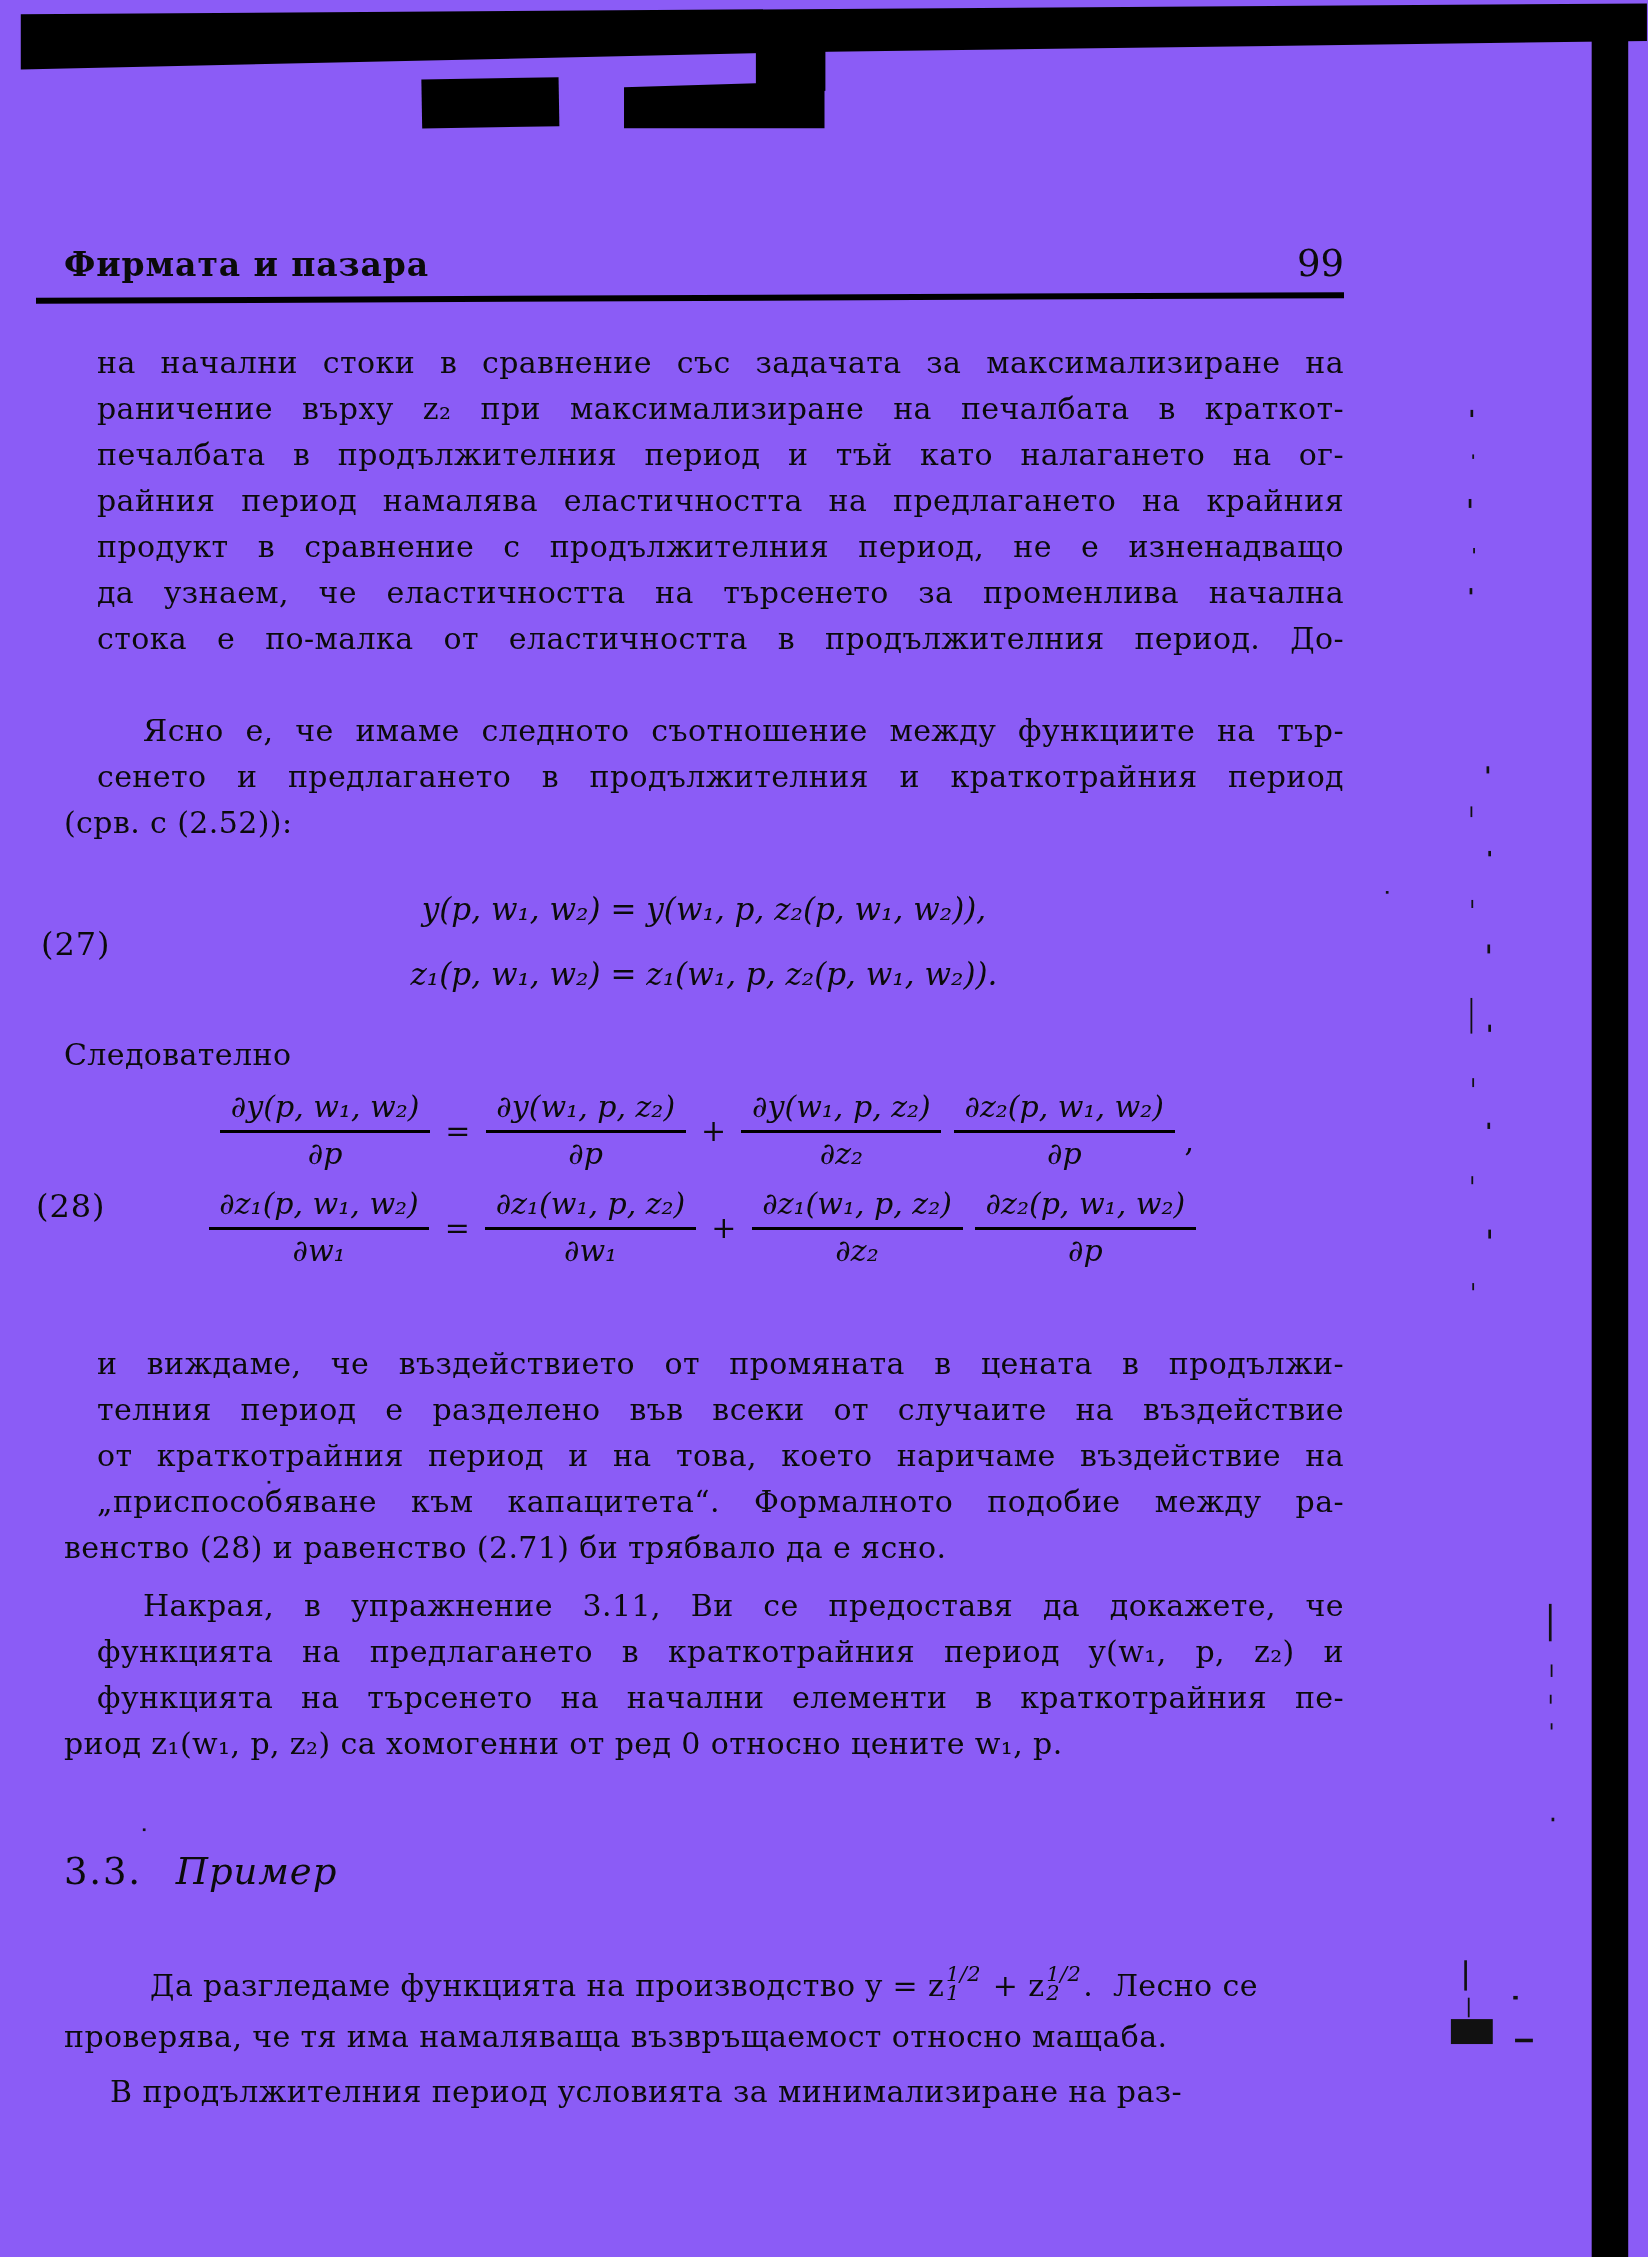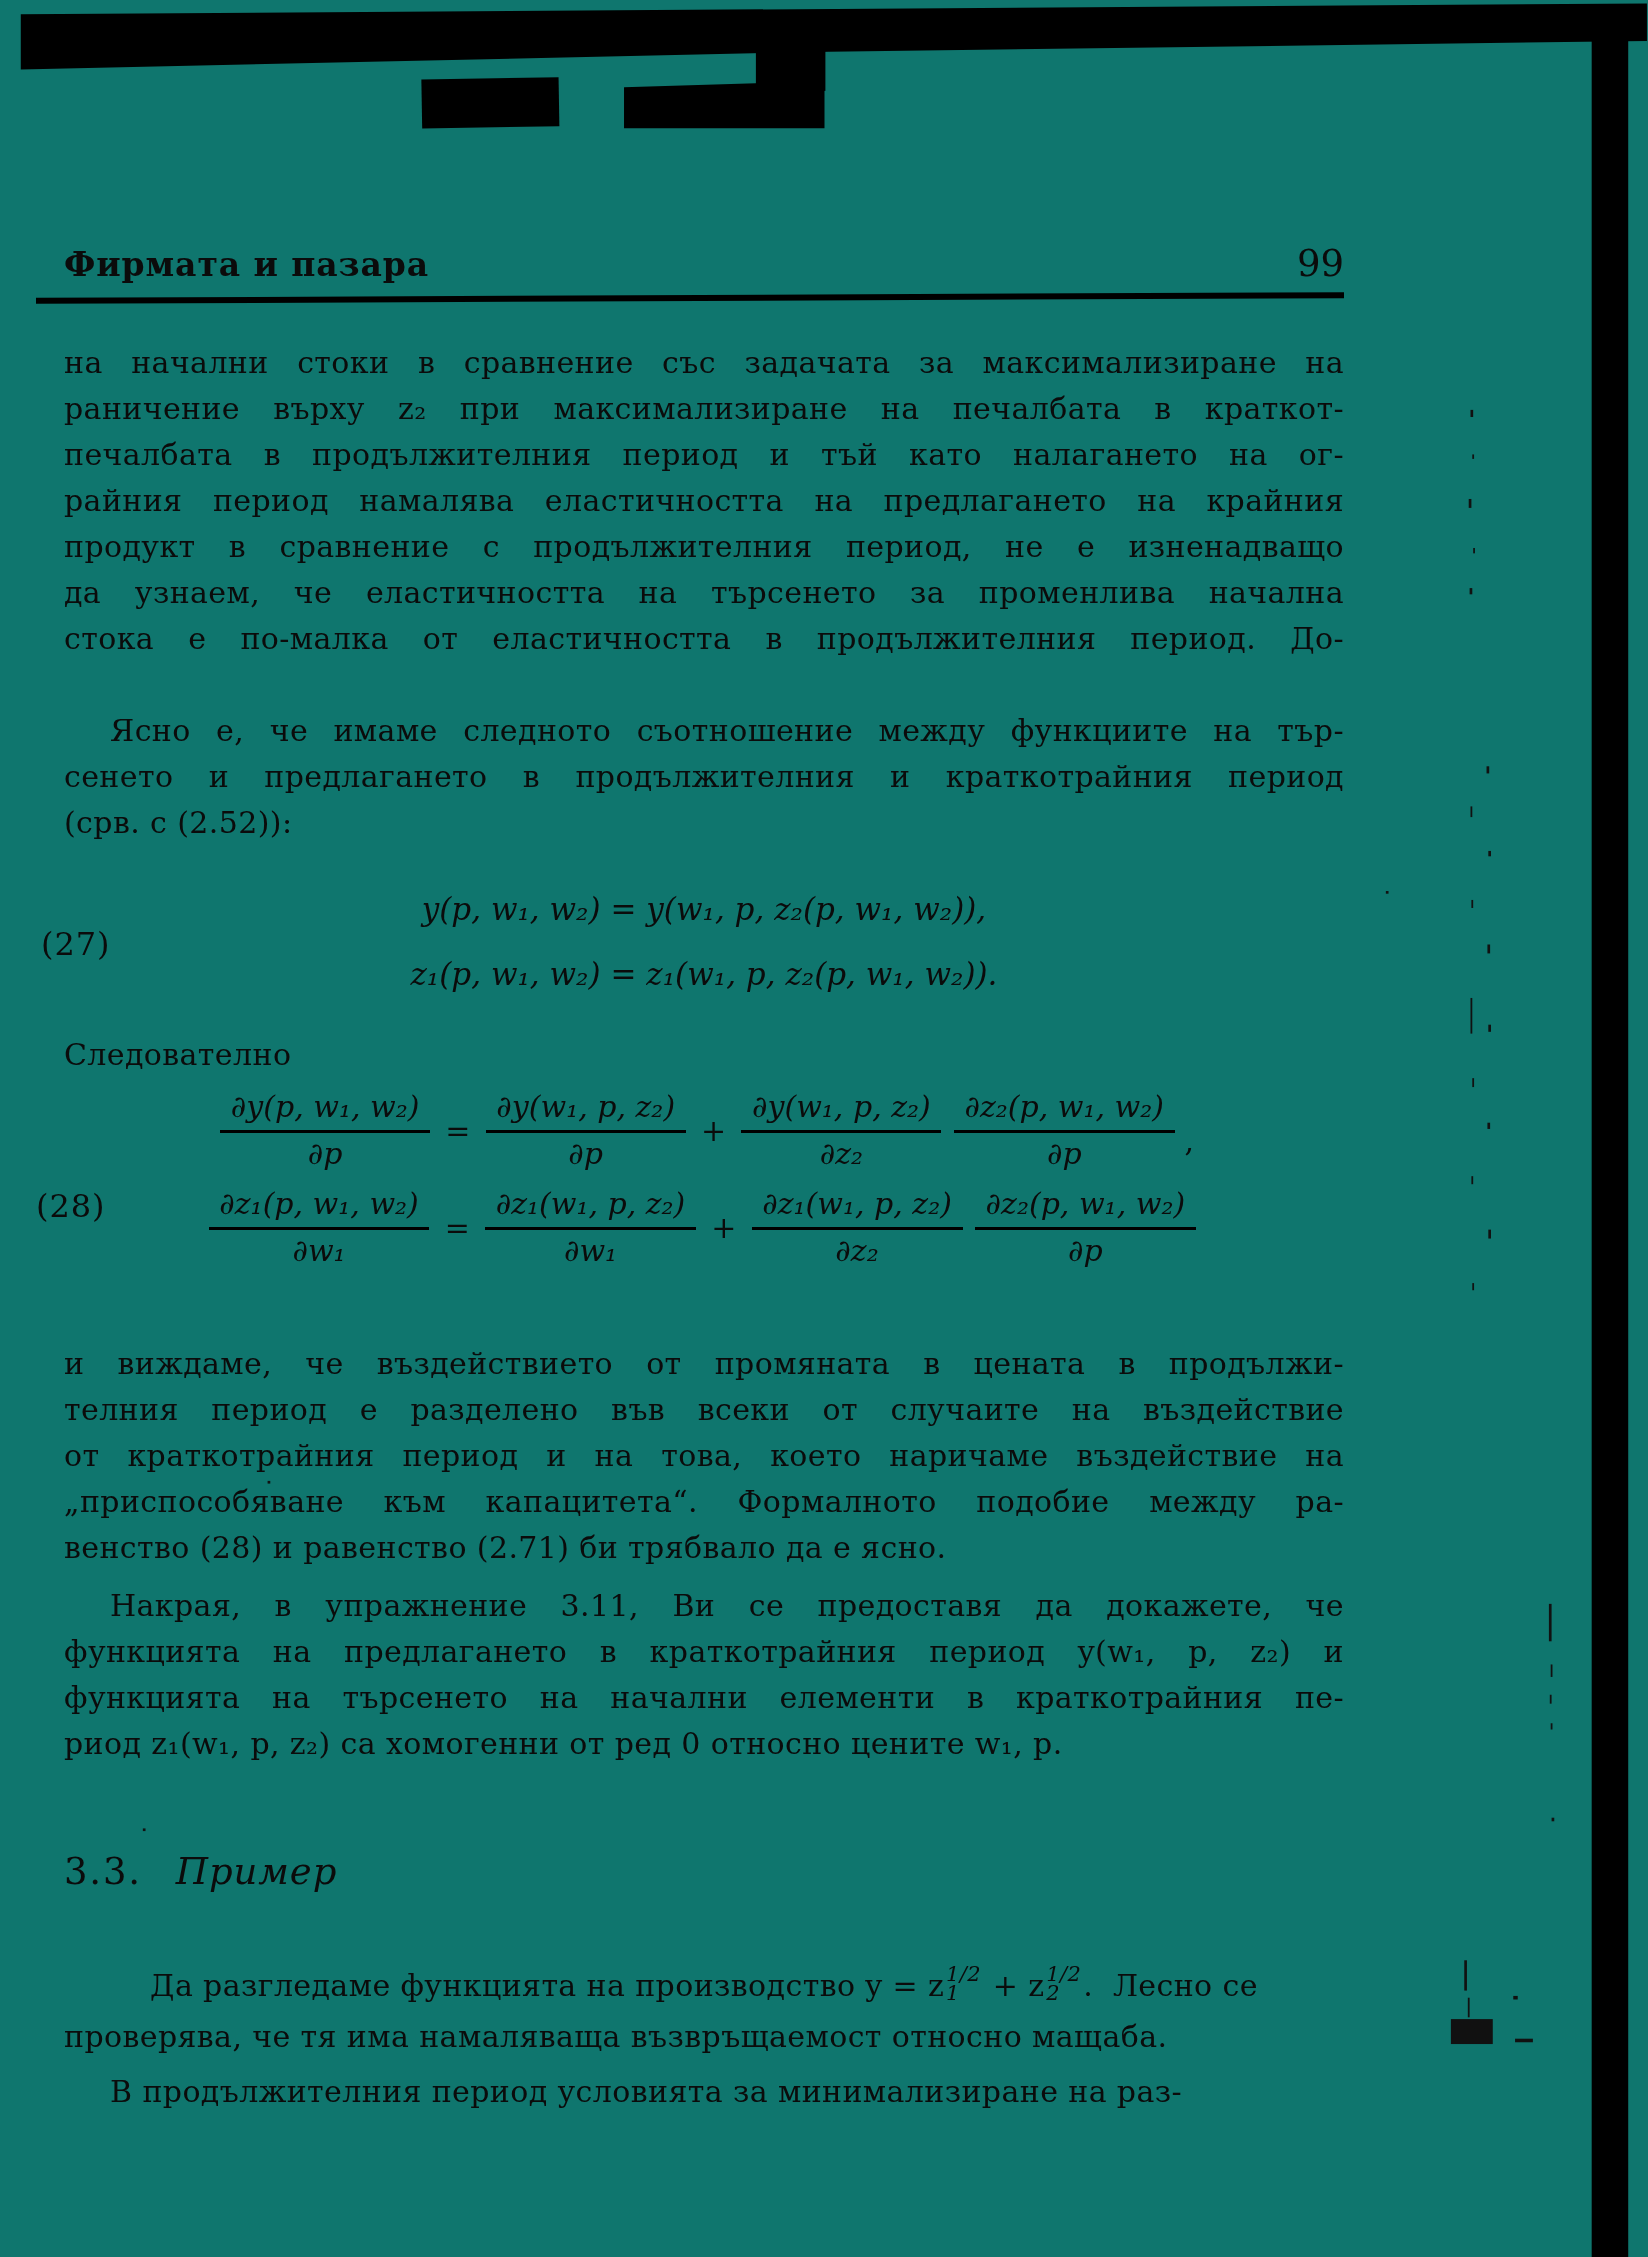--- a/index.html
+++ b/index.html
@@ -1,36 +1,36 @@
 <!DOCTYPE html>
 <html style="font-size:14.3px"><head>
 <meta charset="utf-8">
 <title>Фирмата и пазара</title>
 <style>
   html,body{margin:0;padding:0;background:#e8e8e8;}
   .page{
     position:relative;
     width:1649px;height:2257px;
-    background:#0f766e;
+    background:#8b5cf6;
     font-family:"DejaVu Serif", serif;
     color:#0b0b0b;
     overflow:hidden;
   }
   .artifacts{position:absolute;top:0;left:0;width:1649px;height:2257px;pointer-events:none;}
   
   .runhead{
     position:absolute;left:64px;top:242px;width:1280px;
     display:flex;justify-content:space-between;align-items:baseline;
   }
   .runtitle{font-size:33px;font-weight:bold;letter-spacing:0.9px;}
   .pagenum{font-size:37px;}
   .headrule{position:absolute;left:36px;top:295px;width:1308px;height:6.2px;background:#000;transform:rotate(-0.25deg);}
   
   .blk{position:absolute;left:64px;width:1280px;font-size:30px;line-height:46px;letter-spacing:0.4px;}
-  .jl{text-align:justify;text-align-last:justify;}
+  .jl{text-align:justify;text-align-last:justify;margin-left:33px;}
   .ll{text-align:left;text-align-last:left;}
   .ind{text-indent:46px;}
   .math{font-style:italic;}
   
   .eqblk{position:absolute;left:64px;width:1280px;text-align:center;font-style:italic;}
   .eq27 .row{font-size:31px;line-height:41px;}
   .eq27 .row+.row{margin-top:24px;}
   .eqlabel{position:absolute;font-size:32px;font-style:normal;letter-spacing:0.9px;}
   .eqrow{display:flex;justify-content:center;align-items:center;font-size:30px;}
   .eqrow+.eqrow{margin-top:14.3px;}

